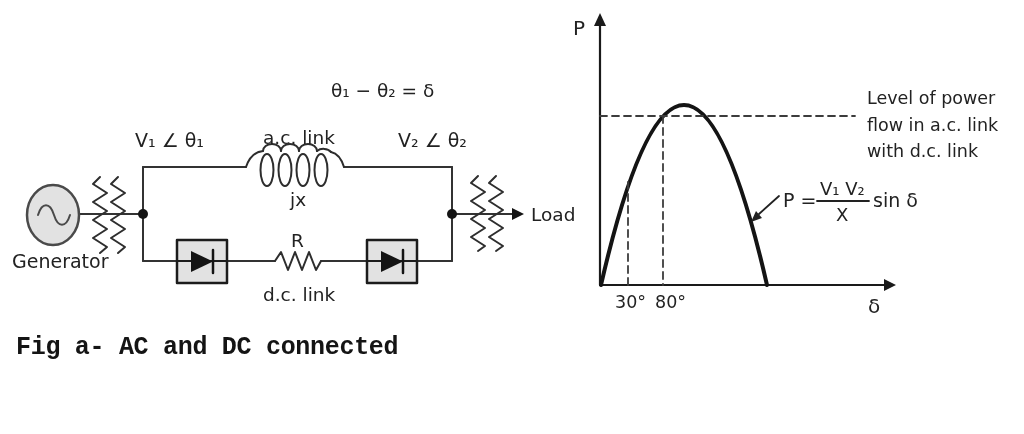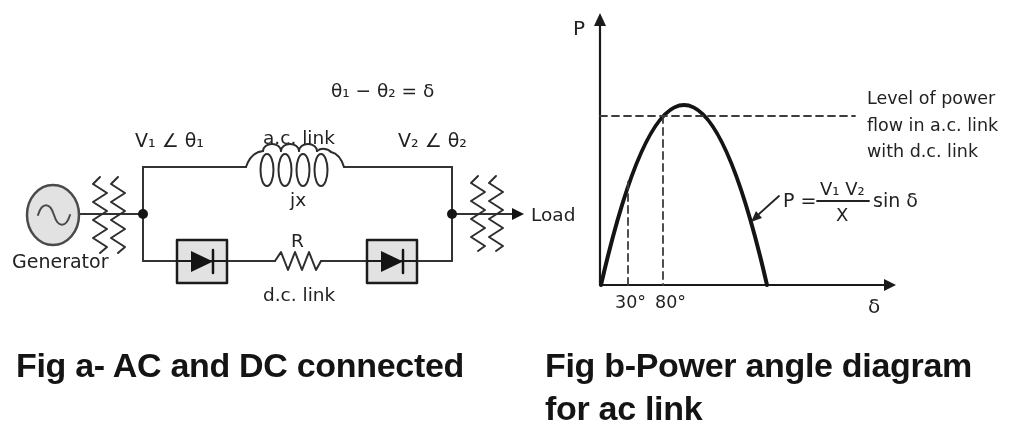--- a/index.html
+++ b/index.html
@@ -1,22 +1,22 @@
 <!DOCTYPE html>
 <html><head>
 <meta charset="utf-8">
 <style>
   html,body{margin:0;padding:0;background:#ffffff;}
   .page{position:relative;width:1024px;height:434px;background:#ffffff;overflow:hidden;
         font-family:"DejaVu Sans",sans-serif;}
   svg{position:absolute;left:0;top:0;}
   svg text{fill:#222222;font-family:"DejaVu Sans",sans-serif;}
-  .caption{position:absolute;top:344px;color:#141414;
-           font-family:Liberation Sans, sans-serif;font-weight:700;
-           font-size:34px;line-height:43px;letter-spacing:-0.3px;}
+  .caption{position:absolute;top:326px;color:#141414;
+           font-family:Liberation Mono, monospace;font-weight:700;
+           font-size:25px;line-height:43px;letter-spacing:-0.3px;}
   .caption-a{left:16px;width:470px;}
   .caption-b{left:545px;width:460px;}
 </style>
 </head>
 <body>
 
 <div class="page">
 
   <svg width="1024" height="330" viewBox="0 0 1024 330">
 
@@ -133,17 +133,13 @@
       <g>
         <line x1="779" y1="196" x2="759" y2="214" stroke="#222222" stroke-width="1.8"></line>
         <polygon points="751,222 762,218 756,211" fill="#222222"></polygon>
       </g>
     </g>
   </svg>
 
   <div class="caption caption-a">
     <div>Fig a- AC and DC connected</div>
   </div>
-  <div class="caption caption-b">
-    <div>Fig b-Power angle diagram</div>
-    <div>for ac link</div>
-  </div>
 </div>
 
 </body></html>

